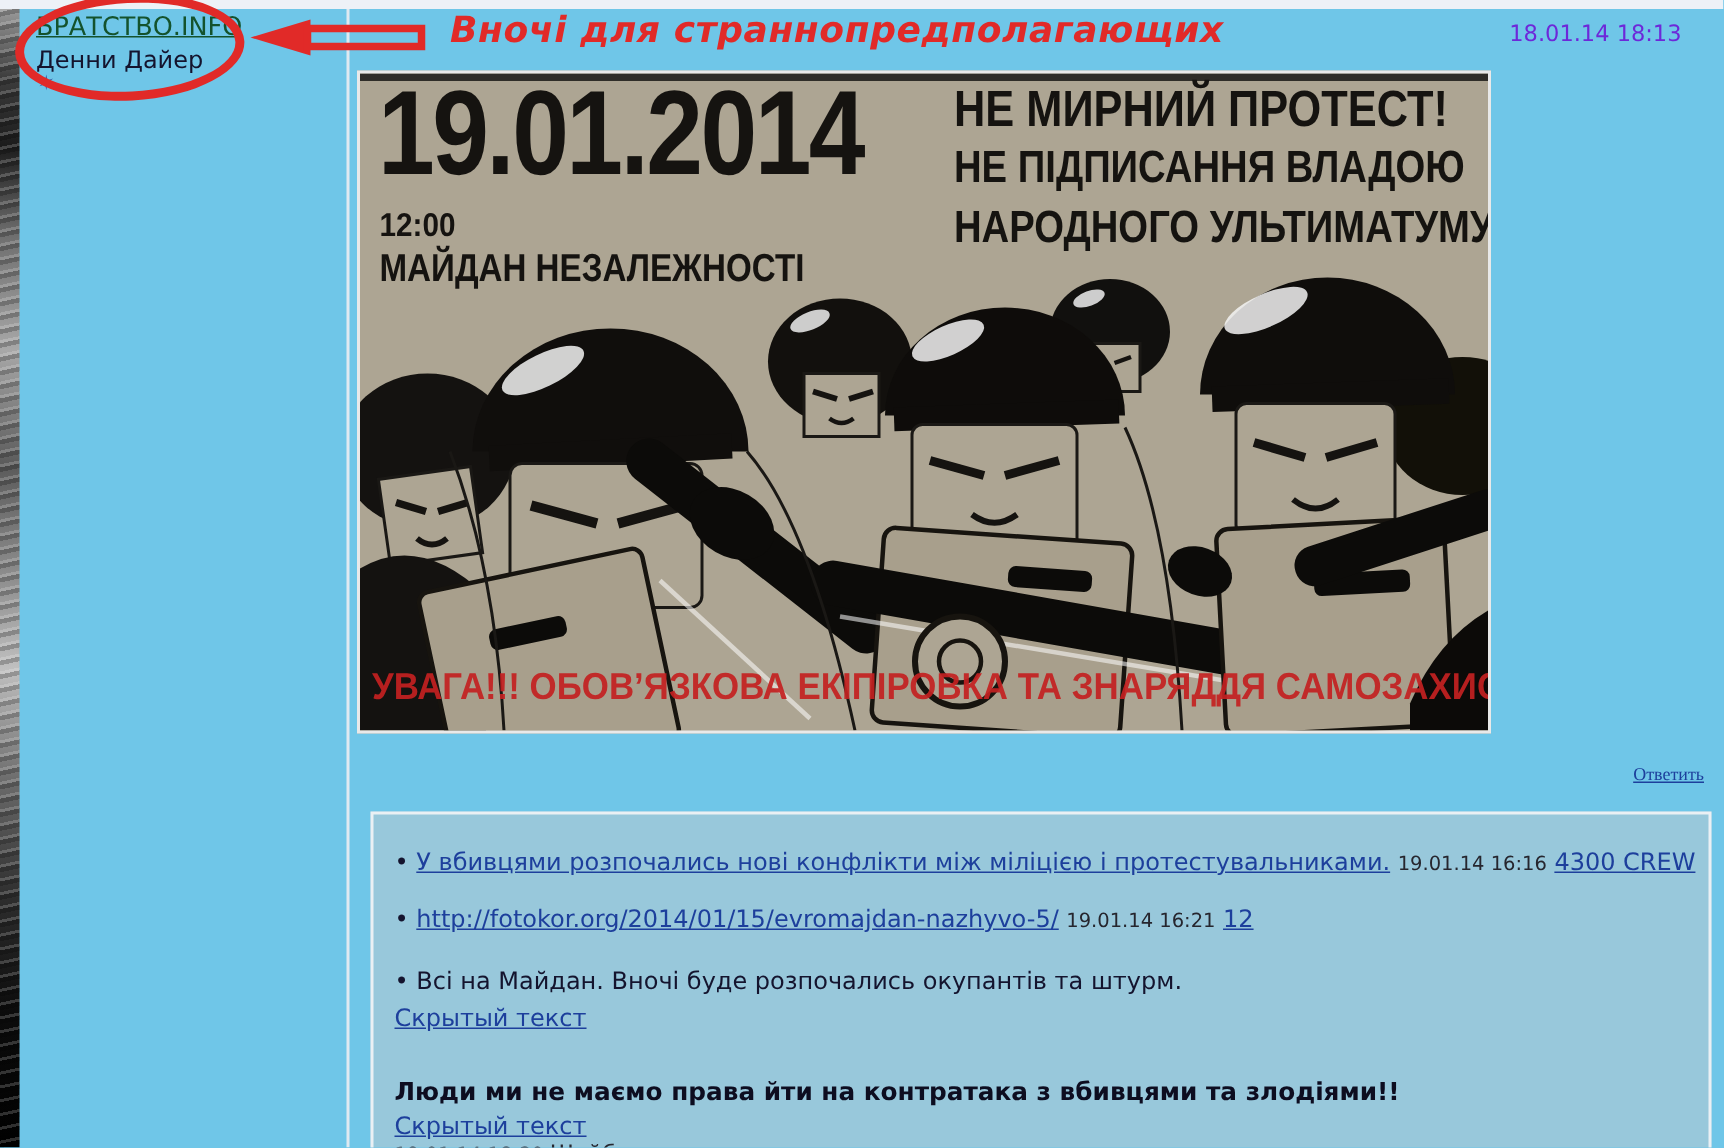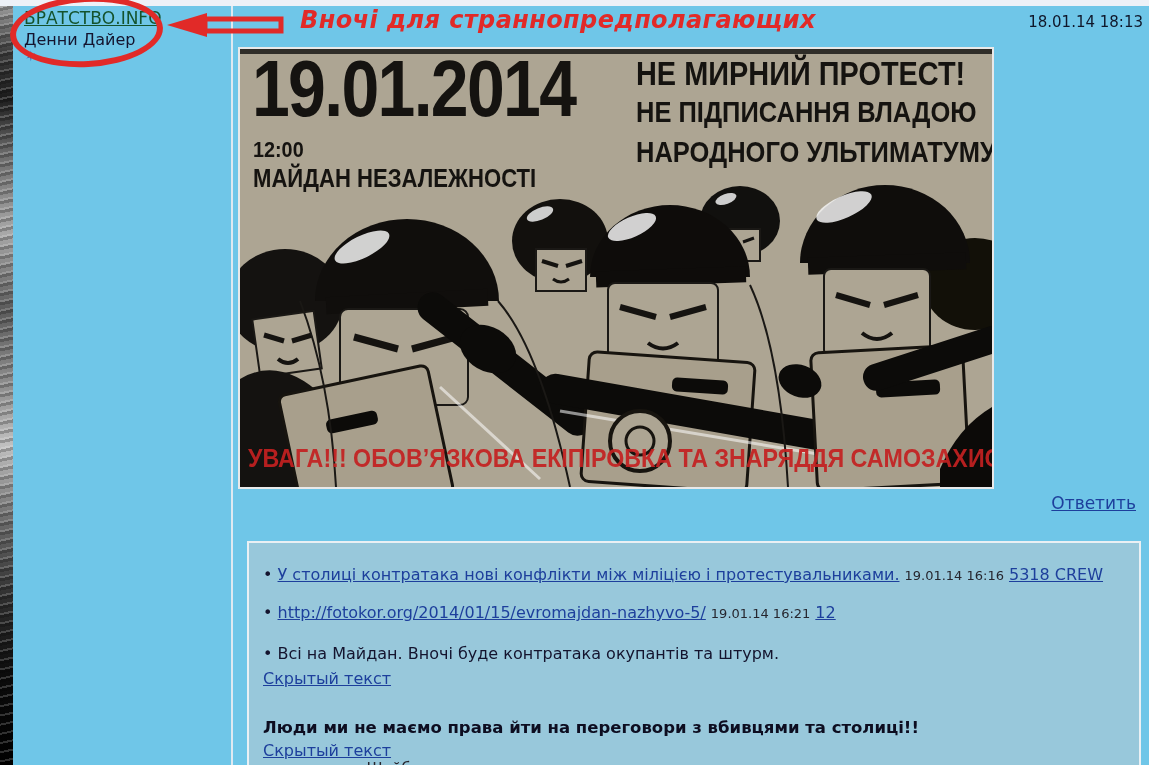--- a/index.html
+++ b/index.html
@@ -15,21 +15,21 @@
     background:
       repeating-linear-gradient(168deg, rgba(255,255,255,.18) 0 2px, rgba(0,0,0,.22) 2px 5px, rgba(255,255,255,0) 5px 9px),
       linear-gradient(180deg,#9a9a9a 0%,#3d3d3d 6%,#1c1c1c 12%,#6f6f6f 20%,#a8a8a8 30%,#5b5b5b 40%,#8e8e8e 50%,#c0c0c0 58%,#6a6a6a 68%,#2e2e2e 78%,#0c0c0c 88%,#000 100%);
   }
   .col-divider { position:absolute; left:231px; top:6px; width:2px; height:759px; background:#dfe9f1; }
 
   
   .journal-link { position:absolute; left:24px; top:8px; font-size:17px; color:#14532d; text-decoration:underline; cursor:pointer; }
   .user-name   { position:absolute; left:24px; top:30px; font-size:16px; color:#14142e;text-align:center; }
   .user-icon   { position:absolute; left:25px; top:48px; font-size:14px; color:#3b5ba5; cursor:pointer; }
-  .post-time   { position:absolute; right:6px; top:13px; font-size:15px; color:#0f172a;text-align:right; }
+  .post-time   { position:absolute; right:28px; top:13px; font-size:15px; color:#6d28d9;text-align:right; }
   .annot-ellipse {
     position:absolute; left:10px; top:-4px; width:153px; height:71px;
     border:6px solid #e12a28; border-radius:50%;
     transform:rotate(-3deg); pointer-events:none;
   }
   .annot-arrow { position:absolute; left:165px; top:11px; pointer-events:none; }
   .annot-text {
     position:absolute; left:300px; top:6px; font-size:24px; font-weight:bold; font-style:italic;
     color:#e12a28; letter-spacing:.4px; white-space:nowrap;
   }
@@ -64,22 +64,22 @@
   .poster-headlines .h3 { font-size:30px; margin-top:4px; }
   .poster-warning {
     position:absolute; left:8px; bottom:14px; font-size:25px; font-weight:bold; color:#c42121;
     transform:scaleX(.93); transform-origin:left bottom; white-space:nowrap; opacity:.92;
     font-family:"Liberation Sans",sans-serif;
   }
   .poster svg { position:absolute; left:0; top:0; }
 
   
   .reply-link {
-    position:absolute; right:13px; top:493px; font-size:17px; color:#1d3f9c;
-    text-decoration:underline; cursor:pointer;
+    position:absolute; right:13px; top:509px; font-size:12px; color:#1d3f9c;
+    text-decoration:underline; cursor:pointer;font-family:Liberation Serif, serif;
   }
 
   
   .comments-box {
     position:absolute; left:247px; top:541px; width:894px; height:240px;
     border:2px solid #eaf0f4; background:#98c8db;
   }
   .comments-box > div { position:absolute; left:14px; white-space:nowrap; }
   .c-line1 { top:22px; }
   .c-line2 { top:60px;text-align:center; }
@@ -186,31 +186,31 @@
     <div class="h2">НЕ ПІДПИСАННЯ ВЛАДОЮ</div>
     <div class="h3">НАРОДНОГО УЛЬТИМАТУМУ</div>
   </div>
   <div class="poster-warning">УВАГА!!! ОБОВ’ЯЗКОВА ЕКІПІРОВКА ТА ЗНАРЯДДЯ САМОЗАХИСТУ</div>
 </div>
 
 <a class="reply-link">Ответить</a>
 
 <div class="comments-box">
   <div class="c-line1 bullet">
-    <a class="c-link">У столиці контратака нові конфлікти між міліцією і протестувальниками.</a><span class="c-time">19.01.14 16:16</span><a class="c-link">5318 CREW</a>
+    <a class="c-link">У вбивцями розпочались нові конфлікти між міліцією і протестувальниками.</a><span class="c-time">19.01.14 16:16</span><a class="c-link">4300 CREW</a>
   </div>
   <div class="c-line2 bullet">
     <a class="c-link">http://fotokor.org/2014/01/15/evromajdan-nazhyvo-5/</a><span class="c-time">19.01.14 16:21</span><a class="c-link">12</a>
   </div>
   <div class="c-line3 bullet">
-    <span class="c-text">Всі на Майдан. Вночі буде контратака окупантів та штурм.</span>
+    <span class="c-text">Всі на Майдан. Вночі буде розпочались окупантів та штурм.</span>
   </div>
   <div class="c-hidden1">
     <a class="c-link">Скрытый текст</a>
   </div>
-  <div class="c-bold">Люди ми не маємо права йти на переговори з вбивцями та столиці!!</div>
+  <div class="c-bold">Люди ми не маємо права йти на контратака з вбивцями та злодіями!!</div>
   <div class="c-hidden2">
     <a class="c-link">Скрытый текст</a>
   </div>
   <div class="c-footer">
     <span class="c-time">19.01.14 18:30</span><span class="c-author">Шайба</span>
   </div>
 </div>
 
 </body></html>

